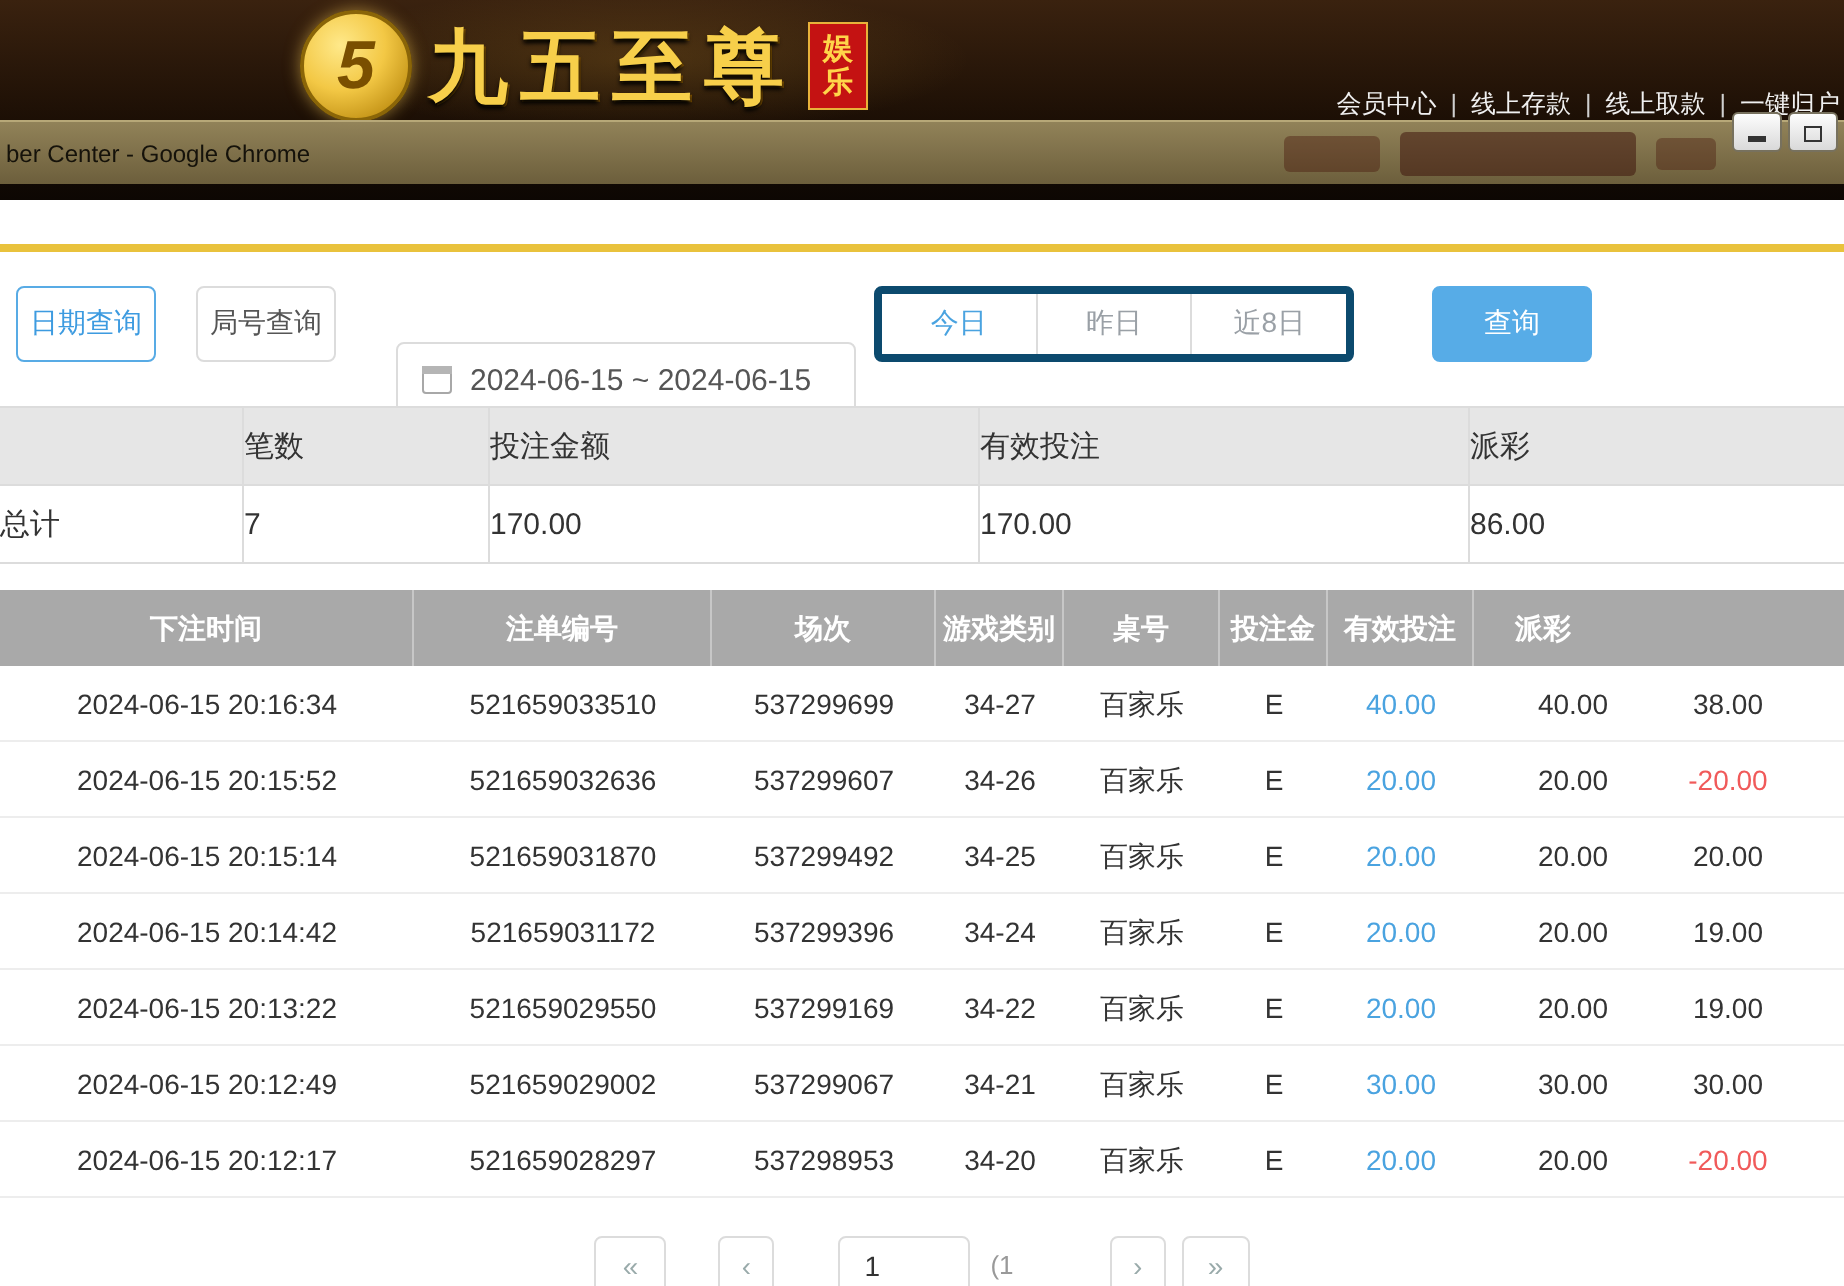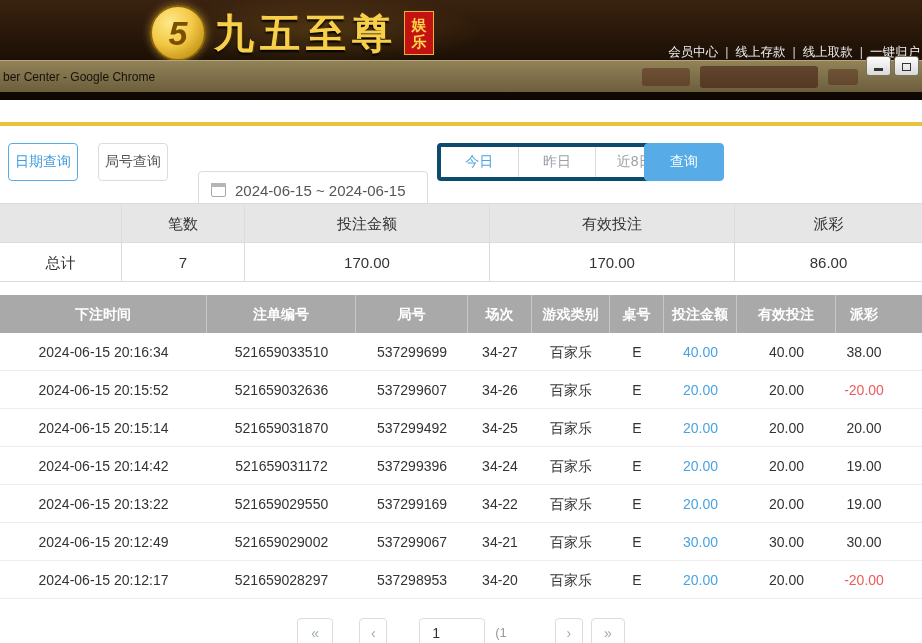--- a/index.html
+++ b/index.html
@@ -60,26 +60,26 @@
   .f-range { left:198px; width:230px; border:1px solid #dcdcdc; border-radius:4px;
           display:flex; align-items:center; padding-left:12px; font-size:15px; color:#555; cursor:pointer; background:#fff;margin-top:28px; }
   .cal-icon { width:15px; height:14px; border:1px solid #a8a8a8; border-radius:2px;
           position:relative; display:inline-block; margin-right:9px; background:#fff; }
   .cal-icon::before { content:""; position:absolute; left:-1px; right:-1px; top:-1px; height:4px; background:#b5b5b5; }
   .seg-group { left:437px; width:240px; display:flex; border:4px solid #0c4a6e; border-radius:4px; overflow:hidden; background:#fff; }
   .seg { flex:1; border:none; border-right:1px solid #dcdcdc; background:#fff; color:#9aa0a6;
           font-size:14px; cursor:pointer; font-family:inherit; }
   .seg:last-child { border-right:none; }
   .seg.active { color:#4aa3e0; }
-  .f-search { left:644px; width:80px; background:#57ace7; border:1px solid #57ace7; color:#fff; }
+  .f-search { left:716px; width:80px; background:#57ace7; border:1px solid #57ace7; color:#fff; }
 
   
   .summary { position:absolute; top:77px; left:0; width:922px; border-top:1px solid #dcdcdc; }
   .srow { display:grid; grid-template-columns:122px 123px 245px 245px 187px; width:922px; }
-  .scell { height:39px; line-height:39px; text-align:center; font-size:15px; color:#333;
+  .scell { height:39px; line-height:39px; text-align:left; font-size:15px; color:#333;
           border-right:1px solid #dcdcdc; border-bottom:1px solid #dcdcdc; }
   .scell:last-child { border-right:none; }
   .shead .scell { background:#e6e6e6; }
   .sbody .scell { background:#fff; font-size:15px; }
 
   
   .bet-table { position:absolute; top:169px; left:0; width:922px; }
   .thead, .trow { display:grid; grid-template-columns:207px 149px 112px 64px 78px 54px 73px 99px 86px; width:922px; }
   .thead { background:#a9a9a9; }
   .th { height:38px; line-height:38px; text-align:center; color:#fff; font-size:14px; font-weight:bold;
@@ -172,21 +172,20 @@
         <div class="scell">170.00</div>
         <div class="scell">170.00</div>
         <div class="scell">86.00</div>
       </div>
     </div>
 
     <div class="bet-table">
       <div class="thead">
           <div class="th">下注时间</div>
           <div class="th">注单编号</div>
-          <div class="th">局号</div>
           <div class="th">场次</div>
           <div class="th">游戏类别</div>
           <div class="th">桌号</div>
           <div class="th">投注金额</div>
           <div class="th">有效投注</div>
           <div class="th">派彩</div>
         </div>
       <div>
           <div class="trow">
             <div class="td">2024-06-15 20:16:34</div>

